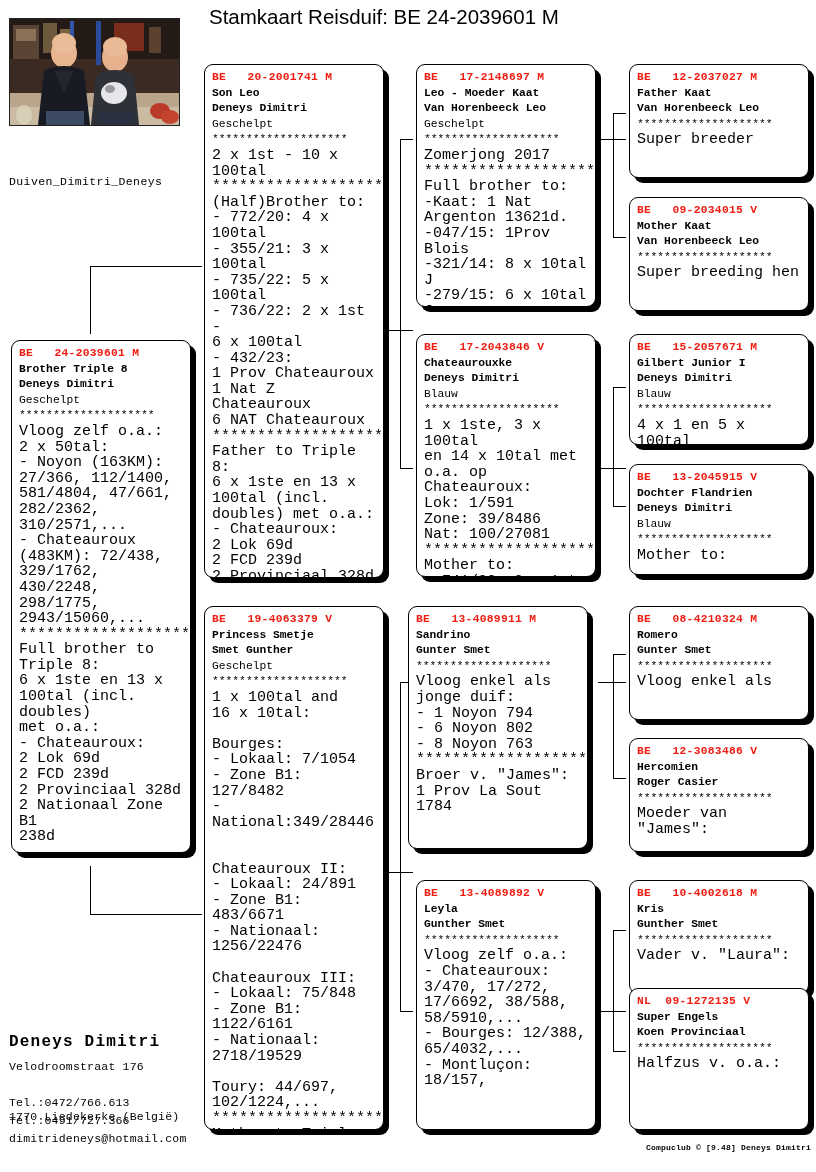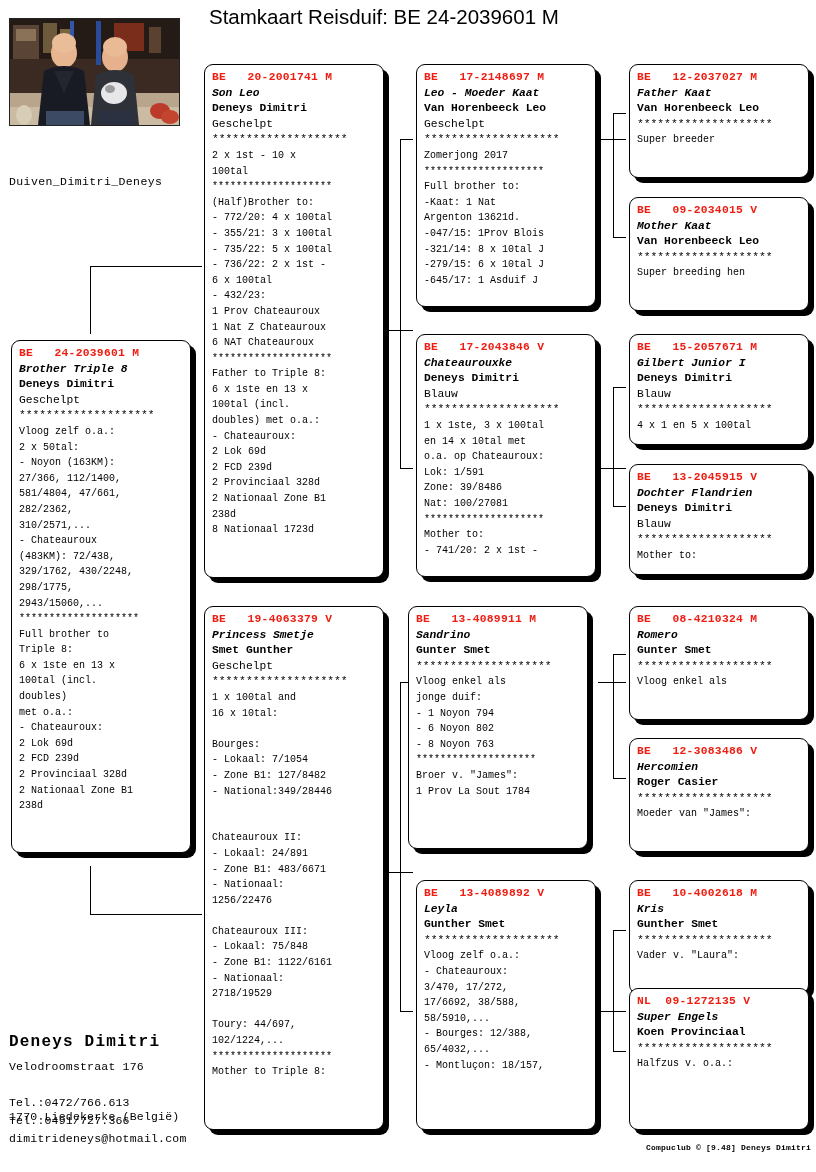--- a/index.html
+++ b/index.html
@@ -41,39 +41,38 @@
   }
   .ring{
     color:#ee1c11;
     font-weight:bold;
     font-size:11.3px;
     letter-spacing:0.3px;
     white-space:pre;
     line-height:15.6px;
   }
   .nm{
-    font-style:italic;
     font-weight:bold;
     font-size:11.3px;
     color:#000;
     white-space:pre;
     line-height:15.6px;
   }
   .own{
     font-weight:bold;
     font-size:11.3px;
     color:#000;
     white-space:pre;
     line-height:15.6px;
   }
   .clr{
     font-size:11.3px;color:#000;white-space:pre;line-height:15.6px;
   }
   .body-lines{
-    font-size:10px;color:#000;line-height:15.6px;
+    font-size:15px;color:#000;line-height:15.6px;
     white-space:pre-wrap;
   }
   .sep{
     font-size:11.3px;color:#000;line-height:15.6px;white-space:pre;
     letter-spacing:0px;
   }
 
   
   .ln{position:absolute;background:#000;}
   .lnh{height:1px;}

